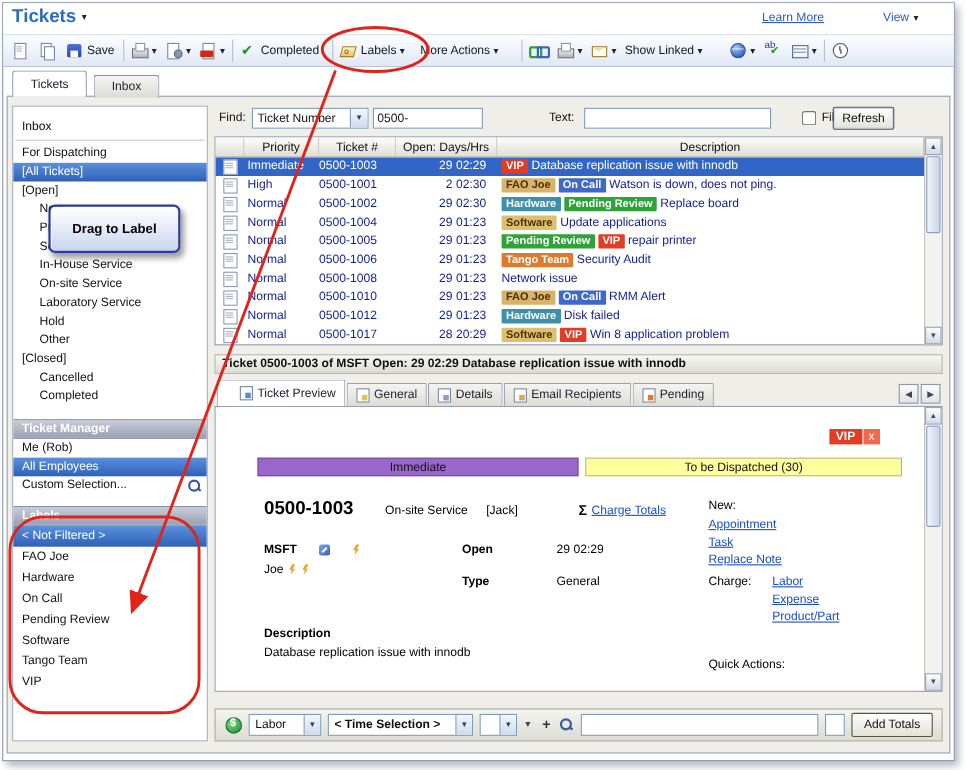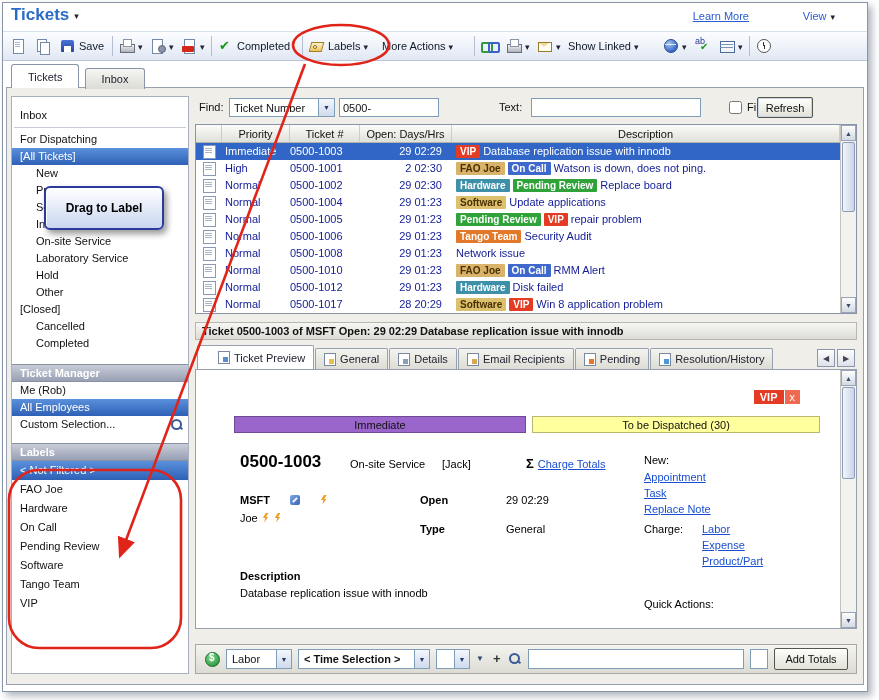--- a/index.html
+++ b/index.html
@@ -285,20 +285,21 @@
     </div>
 
     <div class="content">
 
       <div class="sidebar">
         <div>
             <div class="side-item">Inbox</div>
             <div class="side-sep"></div>
             <div class="side-item">For Dispatching</div>
             <div class="side-item on">[All Tickets]</div>
+            <div class="side-item">[Open]</div>
             <div class="side-item ind">New</div>
             <div class="side-item ind">Preparation</div>
             <div class="side-item ind">Scheduled</div>
             <div class="side-item ind">In-House Service</div>
             <div class="side-item ind">On-site Service</div>
             <div class="side-item ind">Laboratory Service</div>
             <div class="side-item ind">Hold</div>
             <div class="side-item ind">Other</div>
             <div class="side-item">[Closed]</div>
             <div class="side-item ind">Cancelled</div>
@@ -408,21 +409,21 @@
               <div class="trow">
                 <div class="c ci">
                   <span class="ic ic-rowdoc"></span>
                 </div>
                 <div class="c cp">Normal</div>
                 <div class="c ct">0500-1005</div>
                 <div class="c co">29 01:23</div>
                 <div class="c cd">
                   <span class="badge" style="background: rgb(47, 163, 58); color: rgb(255, 255, 255);">Pending Review</span>
                   <span class="badge" style="background: rgb(228, 59, 36); color: rgb(255, 255, 255);">VIP</span>
-                  <span class="desc-tx">repair problem</span>
+                  <span class="desc-tx">repair printer</span>
                 </div>
               </div>
               <div class="trow">
                 <div class="c ci">
                   <span class="ic ic-rowdoc"></span>
                 </div>
                 <div class="c cp">Normal</div>
                 <div class="c ct">0500-1006</div>
                 <div class="c co">29 01:23</div>
                 <div class="c cd">
@@ -513,26 +514,20 @@
                 <span class="tabic">
                   <i style="background: rgb(216, 168, 80);"></i>
                 </span>
                 <span>Email Recipients</span>
               </div>
               <div class="dtab">
                 <span class="tabic">
                   <i style="background: rgb(232, 120, 40);"></i>
                 </span>
                 <span>Pending</span>
-              </div>
-              <div class="dtab">
-                <span class="tabic">
-                  <i style="background: rgb(74, 154, 216);"></i>
-                </span>
-                <span>Resolution/History</span>
               </div>
             </div>
           <div class="dt-scroll">
             <div class="sbtn">◀</div>
             <div class="sbtn">▶</div>
           </div>
         </div>
 
         <div class="preview">
           <div class="pv-vip">

